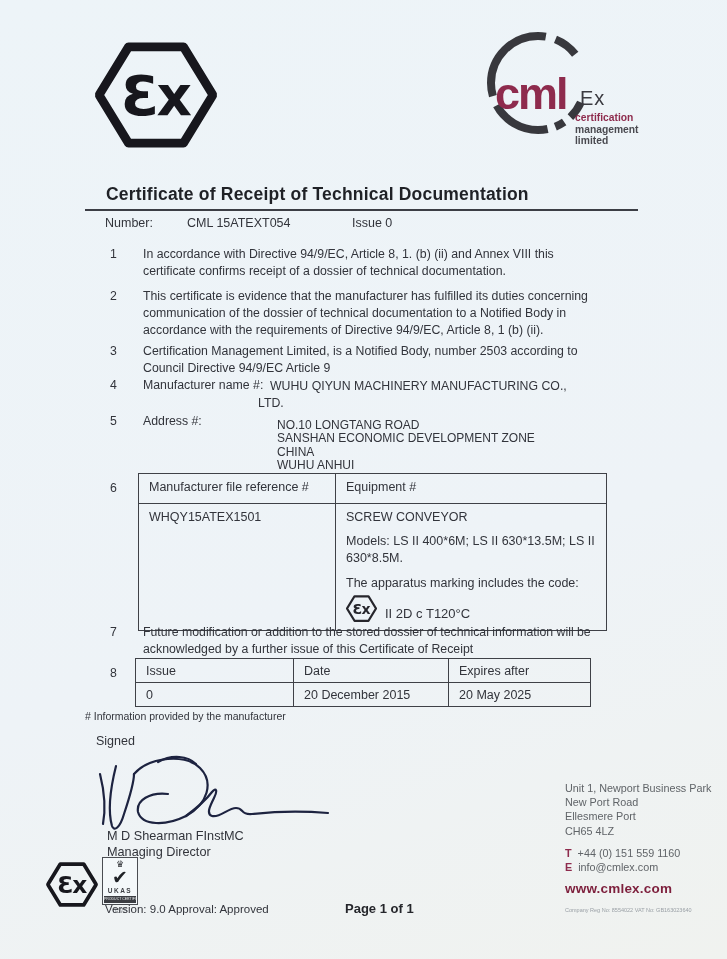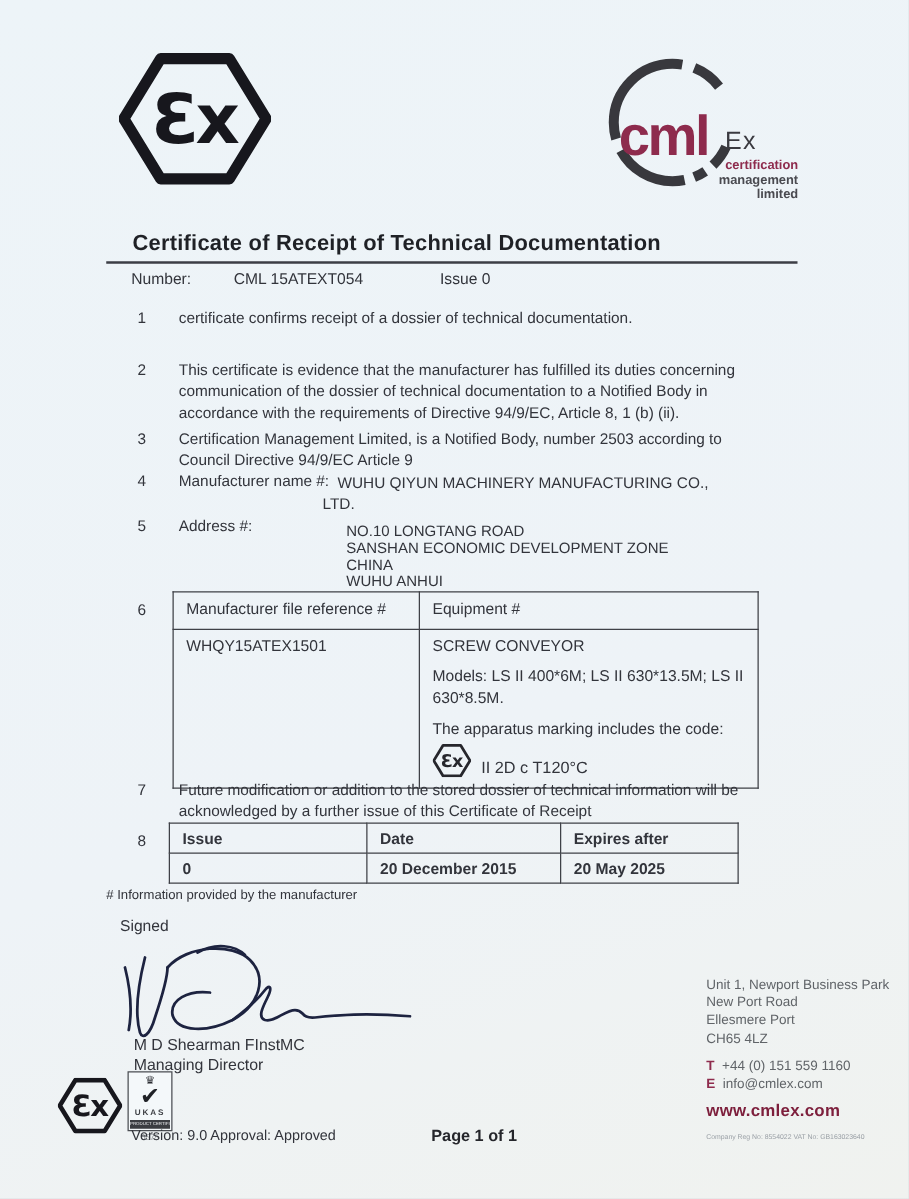--- a/index.html
+++ b/index.html
@@ -12,21 +12,21 @@
     color:#32343b;
     overflow:hidden;
   }
   
   .hexsym path{fill:none;stroke:currentColor;stroke-width:9;stroke-linejoin:round;}
   .hexsym text{font-family:"DejaVu Sans",sans-serif;font-weight:bold;font-size:56px;
     fill:currentColor;text-anchor:middle;letter-spacing:-3px;}
   .ex-top{position:absolute;left:95px;top:42px;width:122px;height:106px;color:#17171d;}
   .ex-bottom{position:absolute;left:46px;top:862px;width:52px;height:45px;color:#17171d;}
   
-  .cml-logo{position:absolute;left:483px;top:43px;width:170px;height:125px;text-align:right;}
+  .cml-logo{position:absolute;left:483px;top:28px;width:170px;height:125px;}
   .cml-arc{position:absolute;left:0;top:0;width:110px;height:110px;}
   .cml-arc circle{fill:none;stroke:#38383d;stroke-width:8;}
   .cml-word{position:absolute;left:12px;top:44px;font-size:45px;line-height:44px;
     font-weight:bold;letter-spacing:-2px;color:#8e2b4d;}
   .cml-ex{position:absolute;left:97px;top:59px;font-size:20px;color:#3a3a40;letter-spacing:1px;}
   .cml-sub{position:absolute;left:92px;top:84px;font-size:10.3px;line-height:11.5px;
     font-weight:bold;color:#4a4a50;}
   .cml-sub .maroon{color:#8e2b4d;}
   
   .title{position:absolute;left:106px;top:184px;margin:0;font-size:17.5px;
@@ -50,21 +50,21 @@
   .tbl6 th{font-weight:normal;height:17px;}
   .tbl6 td{height:114px;}
   .equip-cell div{margin:0;}
   .equip-models{margin-top:9px !important;line-height:17px;}
   .equip-intro{margin-top:9px !important;}
   .marking-row{margin-top:5px !important;display:flex;align-items:flex-end;gap:8px;}
   .marking-row .hexuse{width:31px;height:27px;color:#26262c;flex:0 0 auto;}
   .marking-code{font-size:13px;padding-bottom:1px;}
   .tbl8{position:absolute;left:135px;top:658px;width:456px;}
   .tbl8 th,.tbl8 td{border:1.6px solid #3f4147;text-align:left;padding:3px 10px;
-    font-weight:bold;height:17px;vertical-align:middle;}
+    font-weight:normal;height:17px;vertical-align:middle;}
   .item-num{position:absolute;font-size:12.3px;}
   
   .footnote{position:absolute;left:85px;top:710px;font-size:10.5px;}
   .signed{position:absolute;left:96px;top:734px;font-size:12.5px;}
   .sig-svg{position:absolute;left:88px;top:752px;width:250px;height:85px;}
   .sig-svg path{fill:none;stroke:#1d2340;stroke-width:2.2;stroke-linecap:round;}
   .sig-name{position:absolute;left:107px;top:829px;font-size:12.7px;}
   .sig-role{position:absolute;left:107px;top:845px;font-size:12.7px;}
   
   .ukas{position:absolute;left:100px;top:857px;width:40px;text-align:center;}
@@ -121,20 +121,21 @@
   <div class="rule"></div>
   <div class="num-row">
     <span class="lbl">Number:</span>
     <span class="val">CML 15ATEXT054</span>
     <span class="iss">Issue 0</span>
   </div>
 
   <div class="clause" style="top:246px">
     <span class="cnum">1</span>
     <div class="ctext">
+      <div>In accordance with Directive 94/9/EC, Article 8, 1. (b) (ii) and Annex VIII this</div>
       <div>certificate confirms receipt of a dossier of technical documentation.</div>
     </div>
   </div>
   <div class="clause" style="top:288px">
     <span class="cnum">2</span>
     <div class="ctext">
       <div>This certificate is evidence that the manufacturer has fulfilled its duties concerning</div>
       <div>communication of the dossier of technical documentation to a Notified Body in</div>
       <div>accordance with the requirements of Directive 94/9/EC, Article 8, 1 (b) (ii).</div>
     </div>

